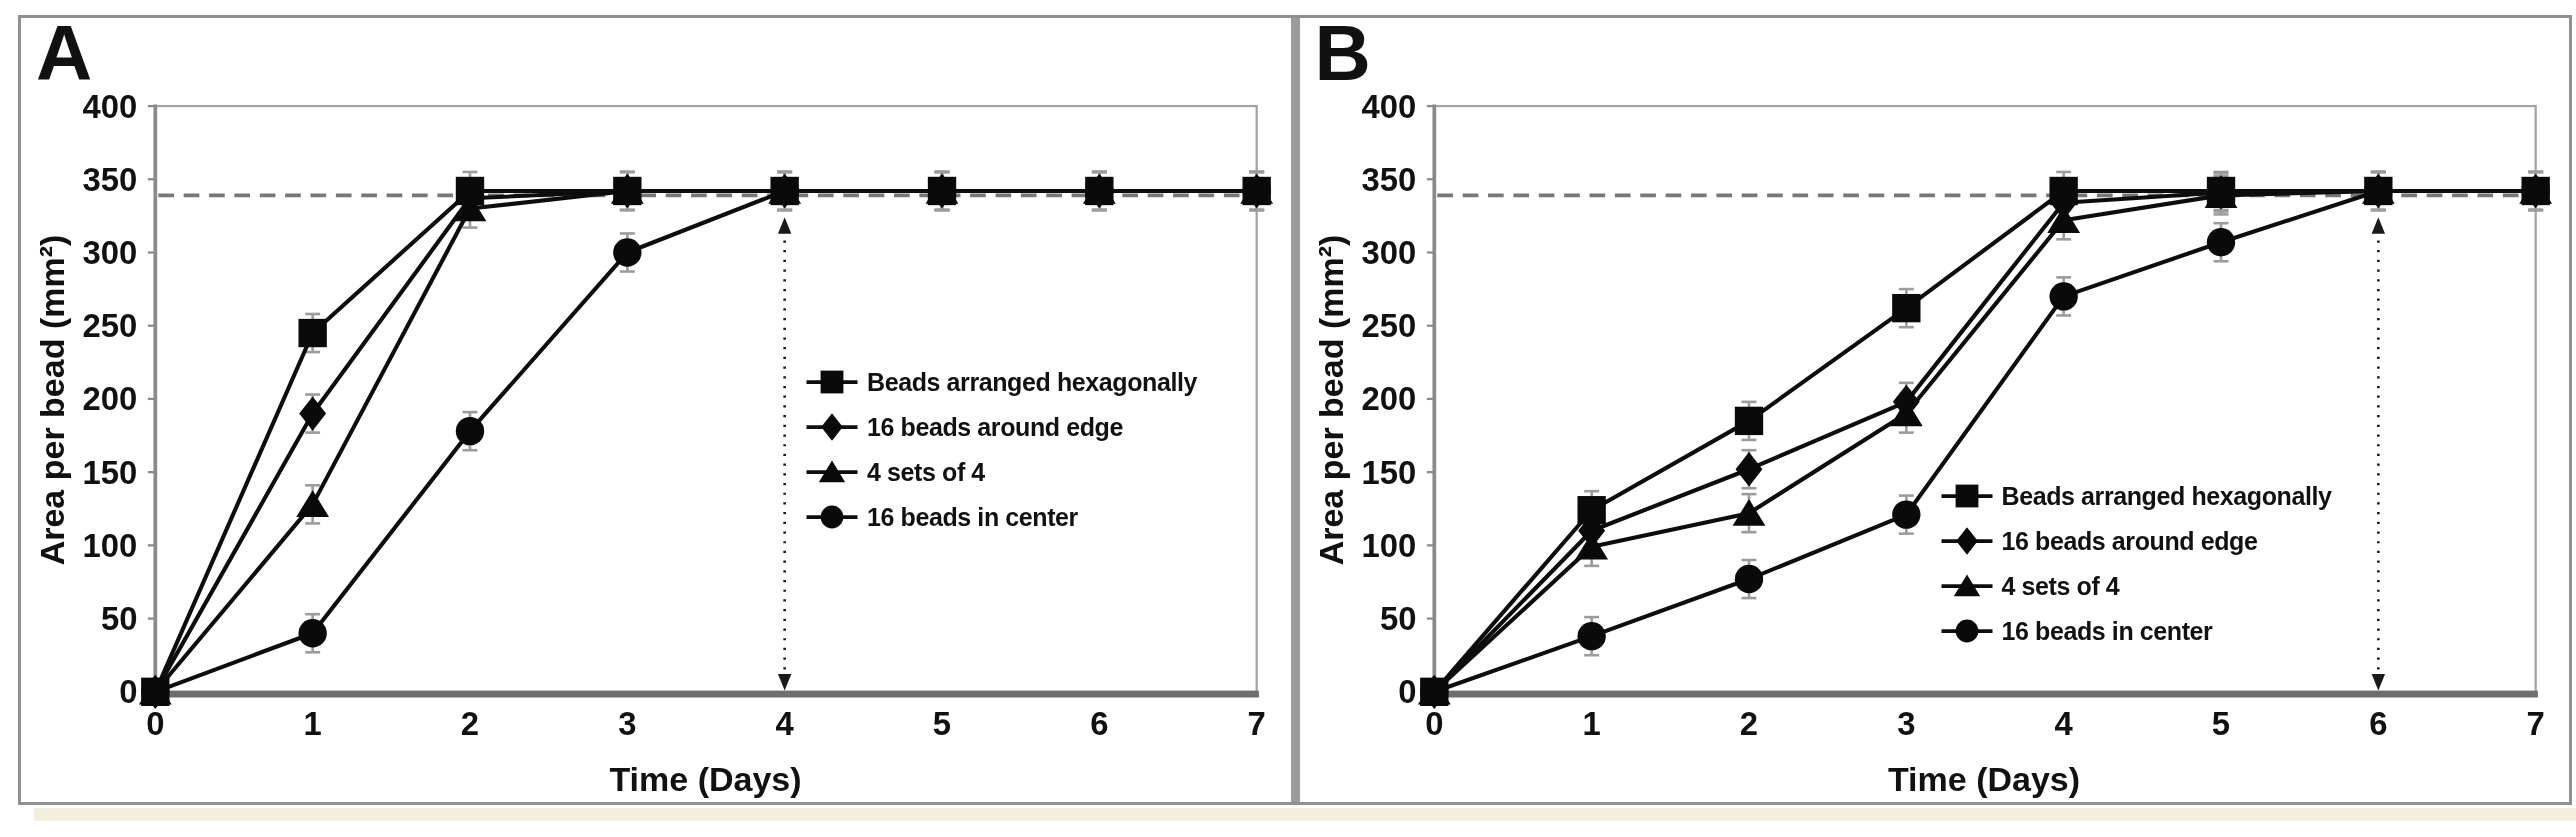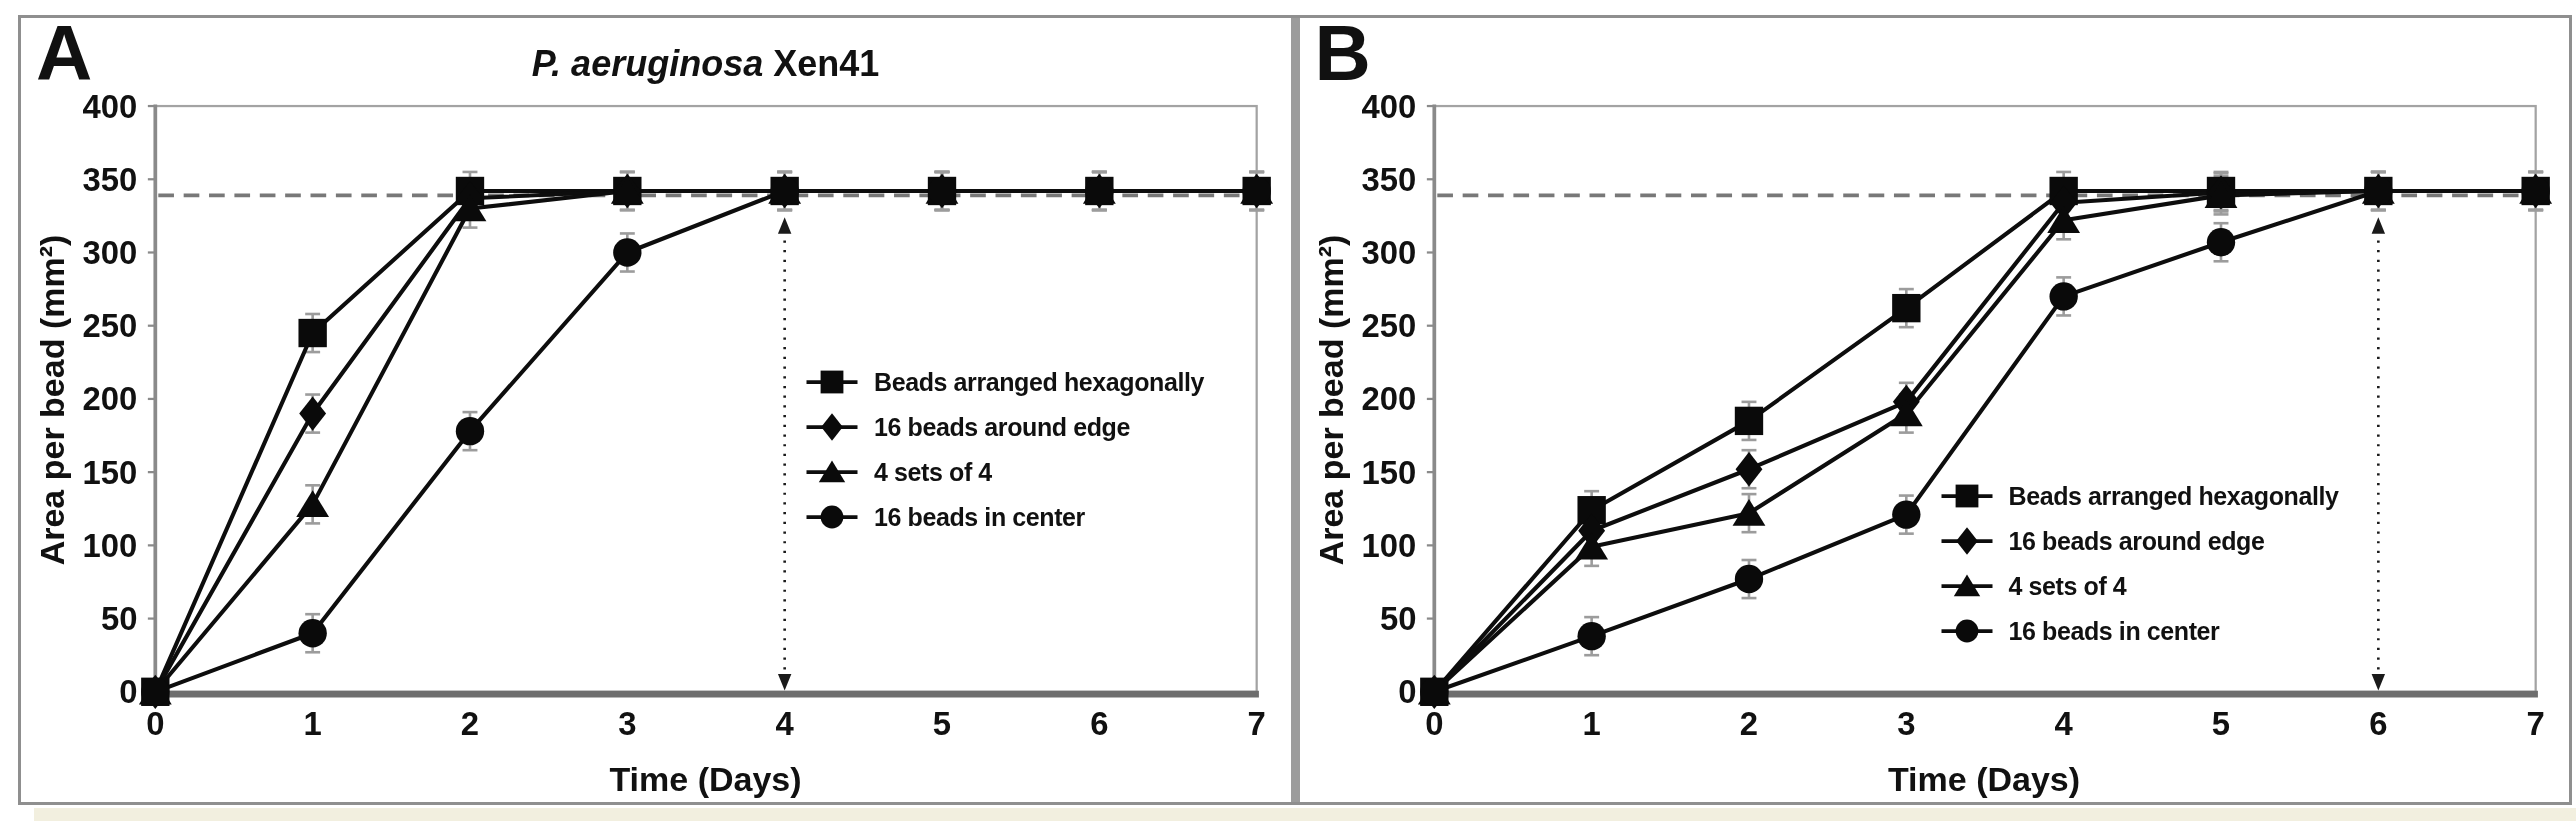--- a/index.html
+++ b/index.html
@@ -17,21 +17,21 @@
   .chart-title { position:absolute; left:134px; width:1101px; top:25px; text-align:center;
                  font-size:36px; font-weight:bold; color:#111111; white-space:nowrap; }
   .chart-title .sp-it { font-style:italic; }
   .ylabel { position:absolute; left:31px; top:382px; transform:translate(-50%,-50%) rotate(-90deg);
             font-size:34px; font-weight:bold; white-space:nowrap; color:#111111; }
   .xlabel { position:absolute; left:134px; width:1101px; top:742px; text-align:center;
             font-size:34px; font-weight:bold; color:#111111; }
   .legend { position:absolute; display:flex; flex-direction:column; }
   .legend-row { display:flex; align-items:center; height:36px; margin-bottom:9px; }
   .legend-row .txt { font-size:25px; font-weight:bold; color:#111111; letter-spacing:-0.4px;
-                     margin-left:15px; white-space:nowrap; }
+                     margin-left:8px; white-space:nowrap; }
 </style>
 </head>
 <body>
 
 <div class="frame">
 
   <div class="panel">
     <svg class="chart" width="1270" height="782" viewBox="0 0 1702 1048">
         <rect x="180" y="118" width="1476" height="785" fill="none" stroke="#a3a3a3" stroke-width="3"></rect>
         <line x1="180" y1="116" x2="180" y2="907" stroke="#8a8a8a" stroke-width="5"></line>
@@ -181,21 +181,20 @@
         <circle cx="812.5714285714286" cy="314.25" r="19" fill="#0a0a0a"></circle>
         <circle cx="1023.4285714285714" cy="231.82500000000005" r="19" fill="#0a0a0a"></circle>
         <circle cx="1234.2857142857142" cy="231.82500000000005" r="19" fill="#0a0a0a"></circle>
         <circle cx="1445.142857142857" cy="231.82500000000005" r="19" fill="#0a0a0a"></circle>
         <circle cx="1656" cy="231.82500000000005" r="19" fill="#0a0a0a"></circle>
         <line x1="1023.4285714285714" y1="285.07500000000005" x2="1023.4285714285714" y2="883.1125" stroke="#1a1a1a" stroke-width="3.5" stroke-dasharray="3 10"></line>
         <path d="M 1014.4285714285714 289.07500000000005 L 1023.4285714285714 267.07500000000005 L 1032.4285714285716 289.07500000000005 Z" fill="#1a1a1a"></path>
         <path d="M 1014.4285714285714 879.1125 L 1023.4285714285714 901.1125 L 1032.4285714285716 879.1125 Z" fill="#1a1a1a"></path>
       </svg>
     <div class="panel-label">A</div>
-    <div class="chart-title"><span class="sp-it">P. aeruginosa</span><span> Xen41</span></div>
     <div class="ylabel">Area per bead (mm²)</div>
     <div class="xlabel">Time (Days)</div>
     <div class="legend" style="left: 784px; top: 346px;">
         <div class="legend-row">
           <svg width="54" height="36" viewBox="0 0 72 48">
             <line x1="2" y1="24" x2="70" y2="24" stroke="#0d0d0d" stroke-width="5"></line>
             <rect x="20.799999999999997" y="8.799999999999999" width="30.400000000000002" height="30.400000000000002" fill="#0a0a0a"></rect>
           </svg>
           <span class="txt">Beads arranged hexagonally</span>
         </div>

